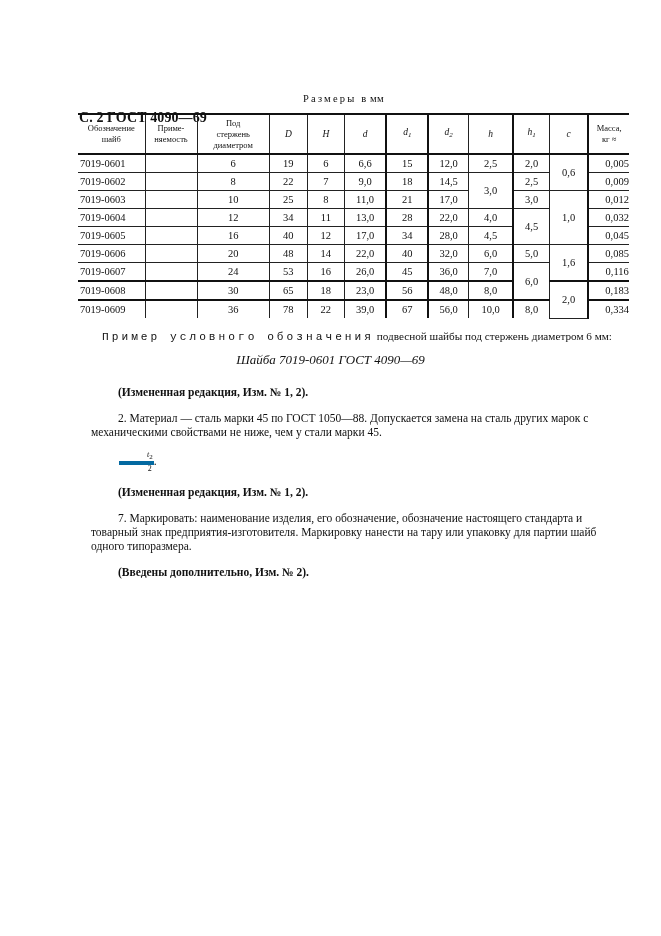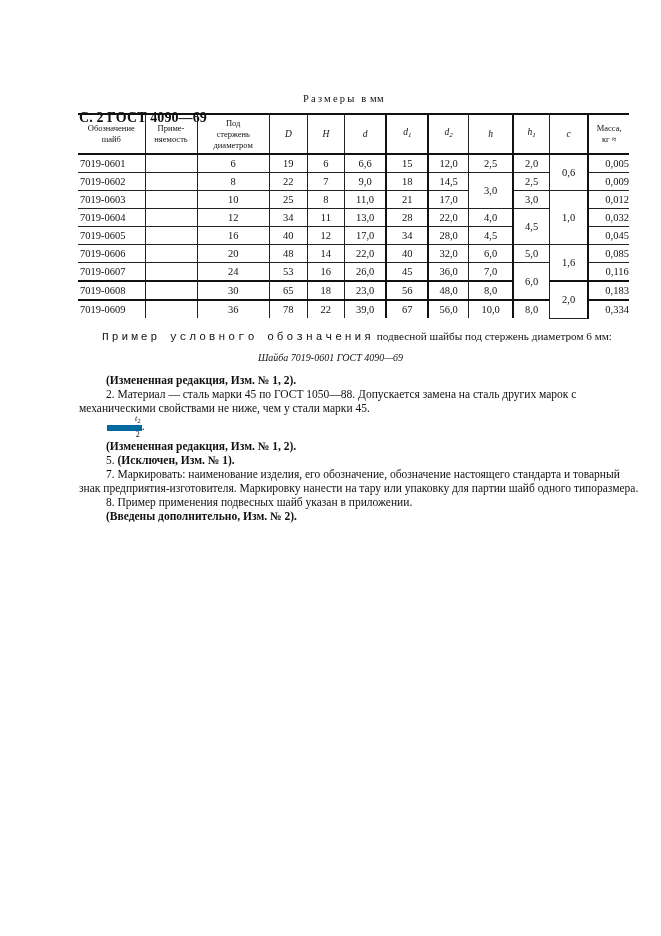--- a/index.html
+++ b/index.html
@@ -15,30 +15,30 @@
   table.dims td.left { text-align:left; padding-left:2px; }
   table.dims tr.head th { border-top:2px solid #111; border-bottom:2px solid #111; }
   table.dims .bl { border-left:2.5px solid #111 !important; }
   table.dims .noleft { border-left:none !important;margin-left:6px; }
   table.dims .noright { border-right:none !important;padding-left:16px; }
   table.dims tr.thick td { border-top:2.5px solid #111;font-family:Liberation Serif, serif; }
   table.dims tr:last-child td { border-bottom:none; }
   .sub { font-size:7px; vertical-align:-2px; }
   .example { position:absolute; left:102px; top:330px; font-size:11.2px; }
   .example .spaced { letter-spacing:3px;font-family:Liberation Mono, monospace; }
-  .example-code { position:absolute; left:0; width:661px; top:352px; text-align:center; font-style:italic; font-size:10px; }
+  .example-code { position:absolute; left:0; width:661px; top:352px; text-align:center; font-style:italic; font-size:13px; }
   .body-text { position:absolute; left:79px; top:373px; width:560px; font-size:11.5px; line-height:14px; }
-  .body-text p { margin:0; }
+  .body-text p { margin:12px; }
   .body-text .ind { text-indent:27px; }
   .body-text .bold { font-weight:bold; padding-left:27px; }
   .body-text .bold-ind { text-indent:27px; }
   .body-text .bold-ind b { font-weight:bold; }
   .frac { display:inline-block; vertical-align:middle; text-align:center; font-size:8px; line-height:8px; margin-left:1px; }
   .frac span { display:block; }
-  .frac .num { border-bottom:6px solid #0369a1; padding:0 1px; }
+  .frac .num { border-bottom:4px solid #0369a1; padding:0 1px; }
   .gap4 { margin-top:4px; }
 </style>
 </head>
 <body>
 
 <div class="page-header">С. 2 ГОСТ 4090—69</div>
 
 <div class="units">
   <span>Размеры</span>
   <span class="tail">в мм</span>
@@ -200,17 +200,15 @@
 </div>
 <div class="example-code">Шайба 7019-0601 ГОСТ 4090—69</div>
 
 <div class="body-text">
   <p class="bold">(Измененная редакция, Изм. № 1, 2).</p>
   <p class="ind">2. Материал — сталь марки 45 по ГОСТ 1050—88. Допускается замена на сталь других марок с механическими свойствами не ниже, чем у стали марки 45.</p>
   <p class="ind gap4" style="line-height:18px">
     <span class="frac"><span class="num"><i>t</i><span class="sub" style="display:inline">2</span></span><span>2</span></span><span>.</span>
   </p>
   <p class="bold">(Измененная редакция, Изм. № 1, 2).</p>
-  <p class="bold-ind"><span>5. </span><b>(Исключен, Изм. № 1).</b></p>
   <p class="ind">7. Маркировать: наименование изделия, его обозначение, обозначение настоящего стандарта и товарный знак предприятия-изготовителя. Маркировку нанести на тару или упаковку для партии шайб одного типоразмера.</p>
-  <p class="ind">8. Пример применения подвесных шайб указан в приложении.</p>
   <p class="bold">(Введены дополнительно, Изм. № 2).</p>
 </div>
 
 </body></html>

